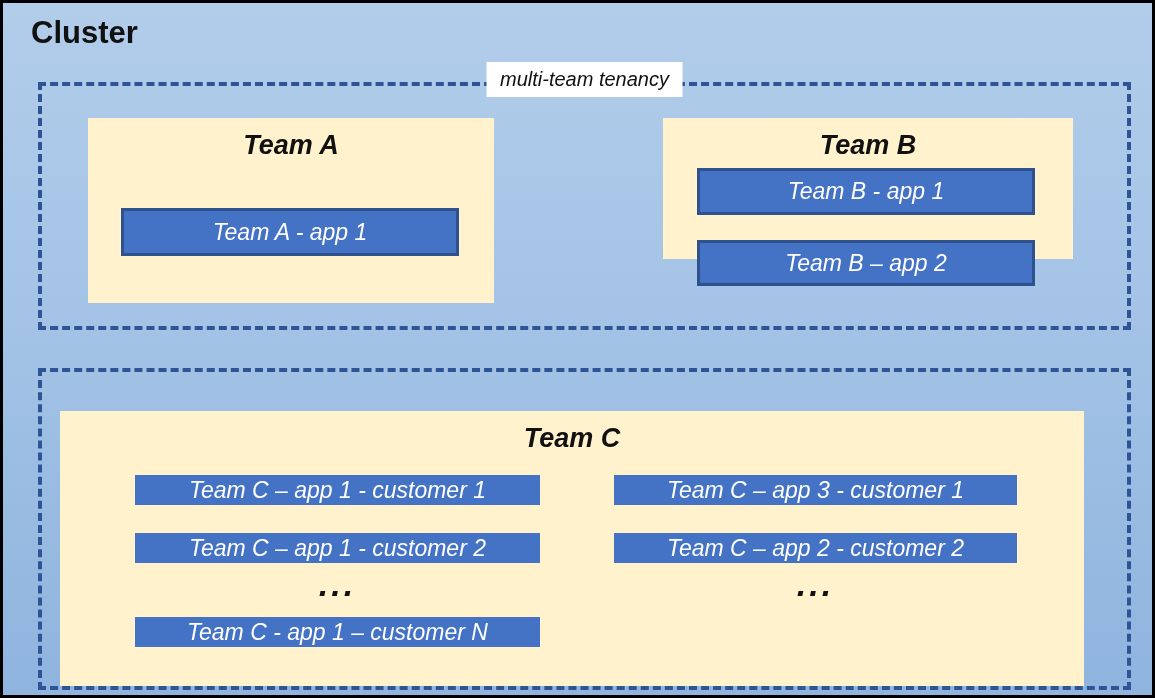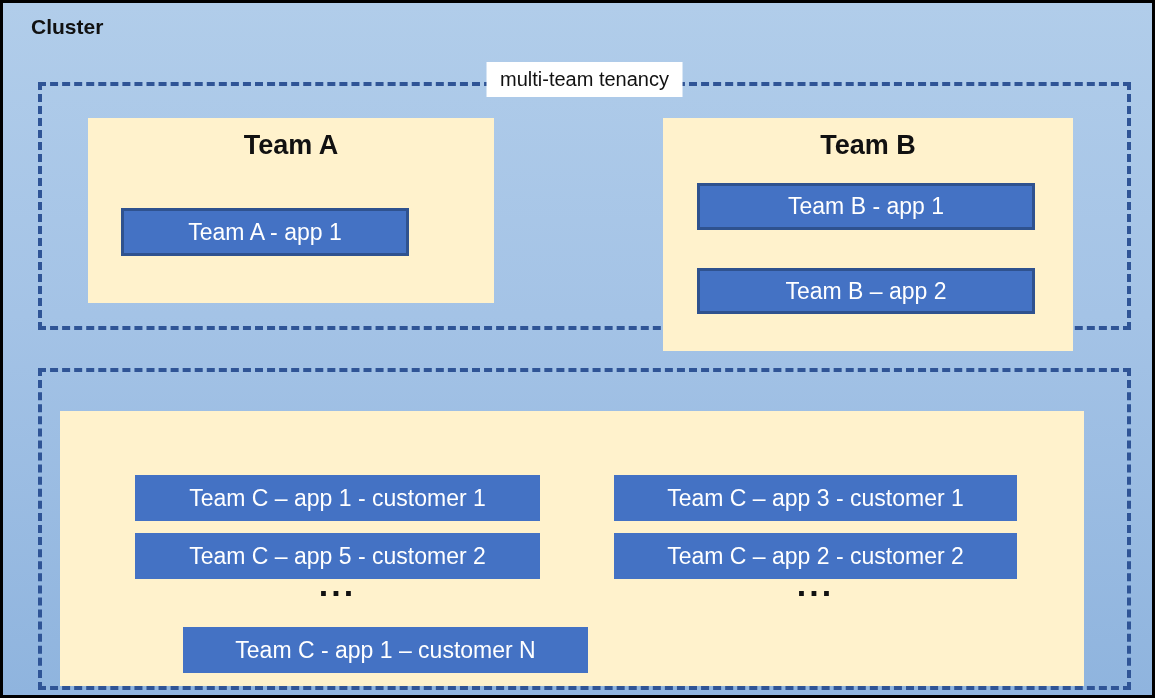--- a/index.html
+++ b/index.html
@@ -12,29 +12,30 @@
     border: 3px solid #000000;
     background: linear-gradient(180deg, #b1cdea 0%, #a4c3e6 45%, #8fb4de 100%);
     font-family: "Liberation Sans", "DejaVu Sans", sans-serif;
     overflow: hidden;
   }
 
   .cluster-title {
     position: absolute;
     left: 28px;
     top: 12px;
-    font-size: 21px;
+    font-size: 31px;
     font-weight: bold;
     color: #111111;
     letter-spacing: 0px;
   }
 
   .zone {
     position: absolute;
     border: 4px dashed #2f5496;
+    font-style: italic;
   }
   .zone-multi-team {
     left: 35px;
     top: 79px;
     width: 1093px;
     height: 248px;
   }
   .zone-multi-customer {
     left: 35px;
     top: 365px;
@@ -64,47 +65,47 @@
     top: 12px;
     left: 0;
     width: 100%;
     text-align: center;
     font-size: 27px;
     font-weight: bold;
     color: #111111;
   }
 
   .panel-team-a { left: 46px;  top: 32px; width: 406px; height: 185px; }
-  .panel-team-b { left: 621px; top: 32px; width: 410px; height: 233px; }
+  .panel-team-b { left: 621px; top: 32px; width: 410px; height: 141px; }
   .panel-team-c { left: 18px;  top: 39px; width: 1024px; height: 275px; }
 
   .app {
     position: absolute;
     background: #4472c4;
     color: #ffffff;
     display: flex;
     align-items: center;
     justify-content: center;
     font-size: 23px;
     white-space: nowrap;
   }
   .app-bordered { border: 3px solid #2f528f; }
 
-  .app-a1 { left: 33px; top: 90px;  width: 288px; height: 48px; }
-  .app-b1 { left: 34px; top: 65px;  width: 338px; height: 47px; }
-  .app-b2 { left: 34px; top: 122px; width: 338px; height: 46px; margin-top: 28px; }
+  .app-a1 { left: 33px; top: 90px;  width: 338px; height: 48px; }
+  .app-b1 { left: 34px; top: 50px;  width: 338px; height: 47px; }
+  .app-b2 { left: 34px; top: 122px; width: 338px; height: 46px; }
 
   .col { position: absolute; top: 0; height: 100%; }
   .col-1 { left: 75px;  width: 405px; }
   .col-2 { left: 554px; width: 403px; }
 
-  .c-row { left: 0; width: 100%; height: 46px; }
+  .c-row { left: 0; width: 100%; height: 30px; }
   .c-row1 { top: 64px; }
   .c-row2 { top: 122px; }
-  .c-rowN { top: 216px; margin-left: 48px; }
+  .c-rowN { top: 206px; }
 
   .dots {
     position: absolute;
     top: 156px;
     left: 0;
     width: 100%;
     text-align: center;
     font-size: 34px;
     font-weight: bold;
     color: #111111;
@@ -130,24 +131,25 @@
     <div class="panel panel-team-b">
       <div class="panel-title">Team B</div>
       <div class="app app-bordered app-b1">Team B - app 1</div>
       <div class="app app-bordered app-b2">Team B – app 2</div>
     </div>
   </div>
 
   <div class="zone zone-multi-customer">
 
     <div class="panel panel-team-c">
+      <div class="panel-title">Team C</div>
 
       <div class="col col-1">
         <div class="app c-row c-row1">Team C – app 1 - customer 1</div>
-        <div class="app c-row c-row2">Team C – app 5 - customer 2</div>
+        <div class="app c-row c-row2">Team C – app 1 - customer 2</div>
         <div class="dots">...</div>
         <div class="app c-row c-rowN">Team C - app 1 – customer N</div>
       </div>
 
       <div class="col col-2">
         <div class="app c-row c-row1">Team C – app 3 - customer 1</div>
         <div class="app c-row c-row2">Team C – app 2 - customer 2</div>
         <div class="dots">...</div>
       </div>
     </div>

